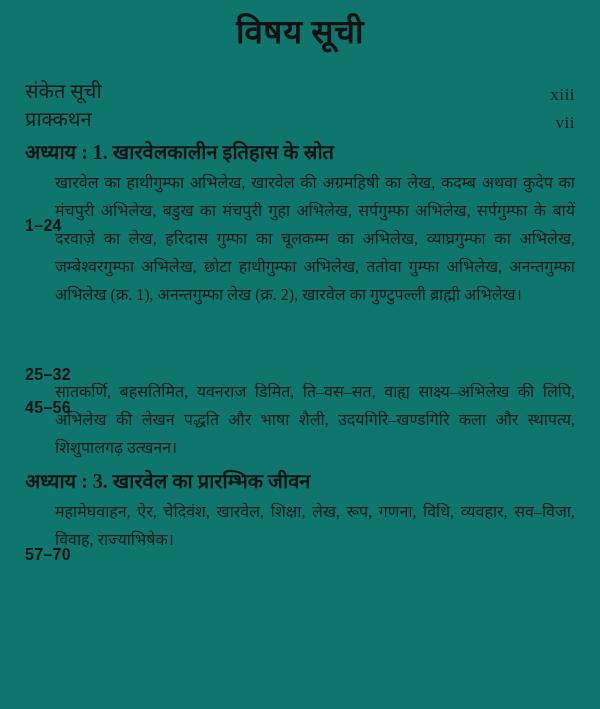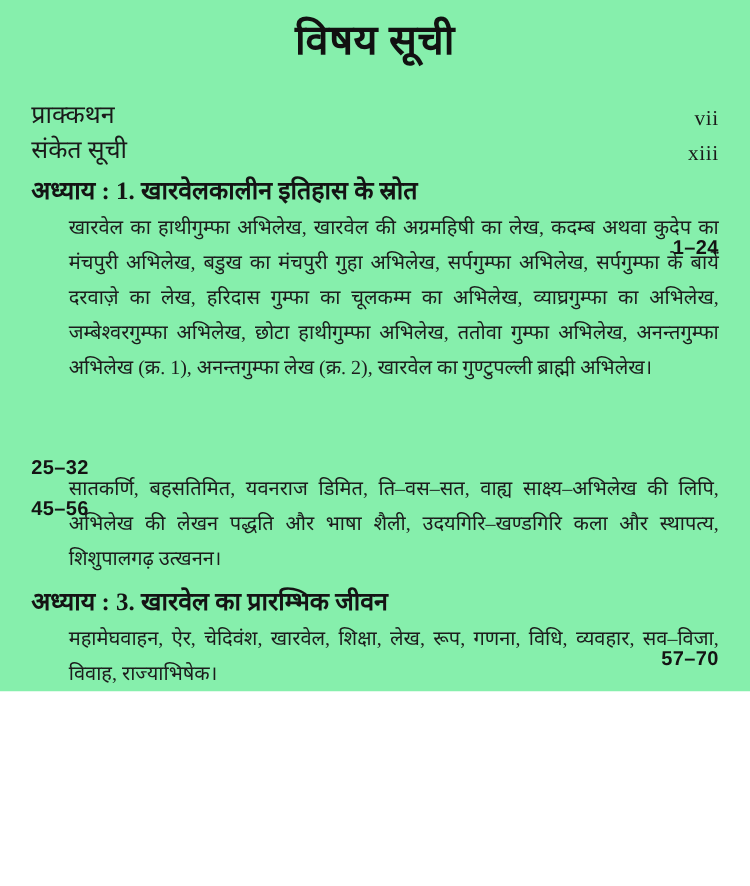--- a/index.html
+++ b/index.html
@@ -8,23 +8,23 @@
   }
   body {
     width: 600px;
     height: 709px;
     background: #ffffff;
     overflow: hidden;
   }
   .page {
     box-sizing: border-box;
     width: 600px;
-    height: 553px;
+    height: 709px;
     padding: 6px 25px 0 25px;
-    background: #86efac;
+    background: #0f766e;
     color: #1a1a1a;
     font-family: "Liberation Serif", serif;
   }
   .title {
     margin: 2px 0 24px 0;
     text-align: center;
     font-size: 33px;
     font-weight: 700;
     letter-spacing: 0.5px;
     color: #111111;
@@ -41,20 +41,21 @@
   }
   .roman-page {
     position: relative;
     top: 8px;
     font-size: 17px;
     font-family: "Liberation Serif", serif;
     letter-spacing: 0.5px;
   }
   .chapter-row {
     margin-top: 5px;
+    flex-direction: column;
   }
   .chapter-heading {
     font-size: 20px;
     font-weight: 700;
     white-space: nowrap;
     color: #141414;
   }
   .chapter-pages {
     position: relative;
     top: 8px;
@@ -74,27 +75,27 @@
   }
 </style>
 </head>
 <body>
 
 <div class="page">
 
   <h1 class="title">विषय सूची</h1>
 
   <div class="row">
-    <span class="front-label">प्राक्कथन</span>
-    <span class="roman-page">vii</span>
+    <span class="front-label">संकेत सूची</span>
+    <span class="roman-page">xiii</span>
   </div>
 
   <div class="row">
-    <span class="front-label">संकेत सूची</span>
-    <span class="roman-page">xiii</span>
+    <span class="front-label">प्राक्कथन</span>
+    <span class="roman-page">vii</span>
   </div>
 
   <div class="row chapter-row">
     <span class="chapter-heading">अध्याय : 1. खारवेलकालीन इतिहास के स्रोत</span>
     <span class="chapter-pages">1–24</span>
   </div>
   <p class="chapter-desc">खारवेल का हाथीगुम्फा अभिलेख, खारवेल की अग्रमहिषी का लेख, कदम्ब अथवा कुदेप का मंचपुरी अभिलेख, बडुख का मंचपुरी गुहा अभिलेख, सर्पगुम्फा अभिलेख, सर्पगुम्फा के बायें दरवाज़े का लेख, हरिदास गुम्फा का चूलकम्म का अभिलेख, व्याघ्रगुम्फा का अभिलेख, जम्बेश्वरगुम्फा अभिलेख, छोटा हाथीगुम्फा अभिलेख, ततोवा गुम्फा अभिलेख, अनन्तगुम्फा अभिलेख (क्र. 1), अनन्तगुम्फा लेख (क्र. 2), खारवेल का गुण्टुपल्ली ब्राह्मी अभिलेख।</p>
 
   <div class="row chapter-row">
     <span class="chapter-pages">25–32</span>

